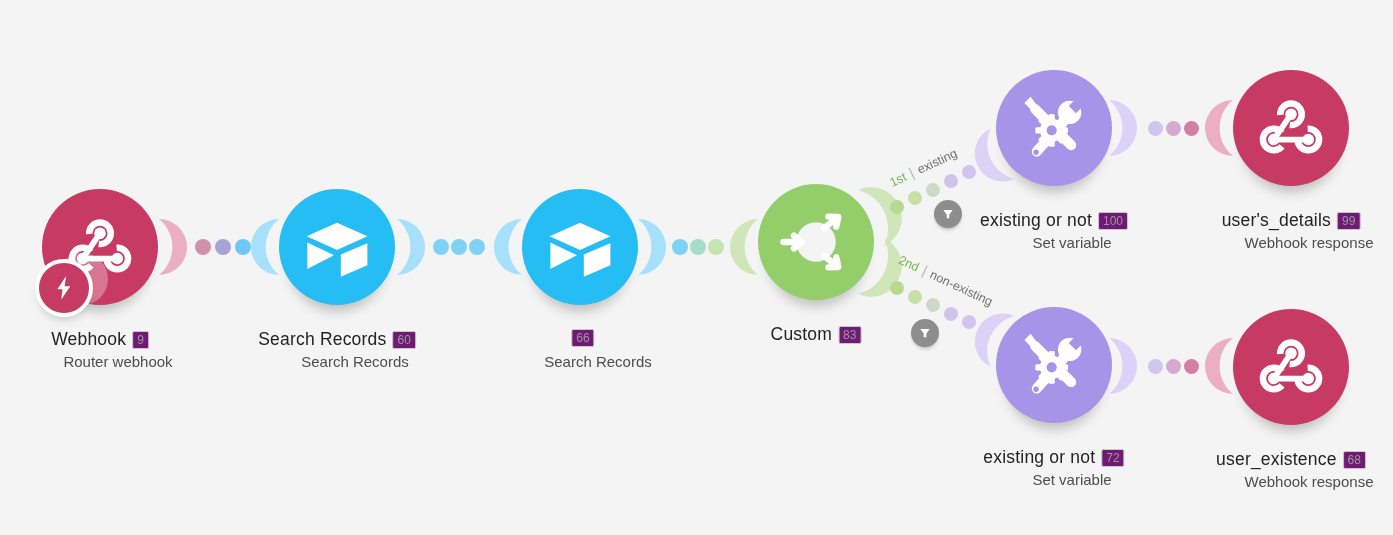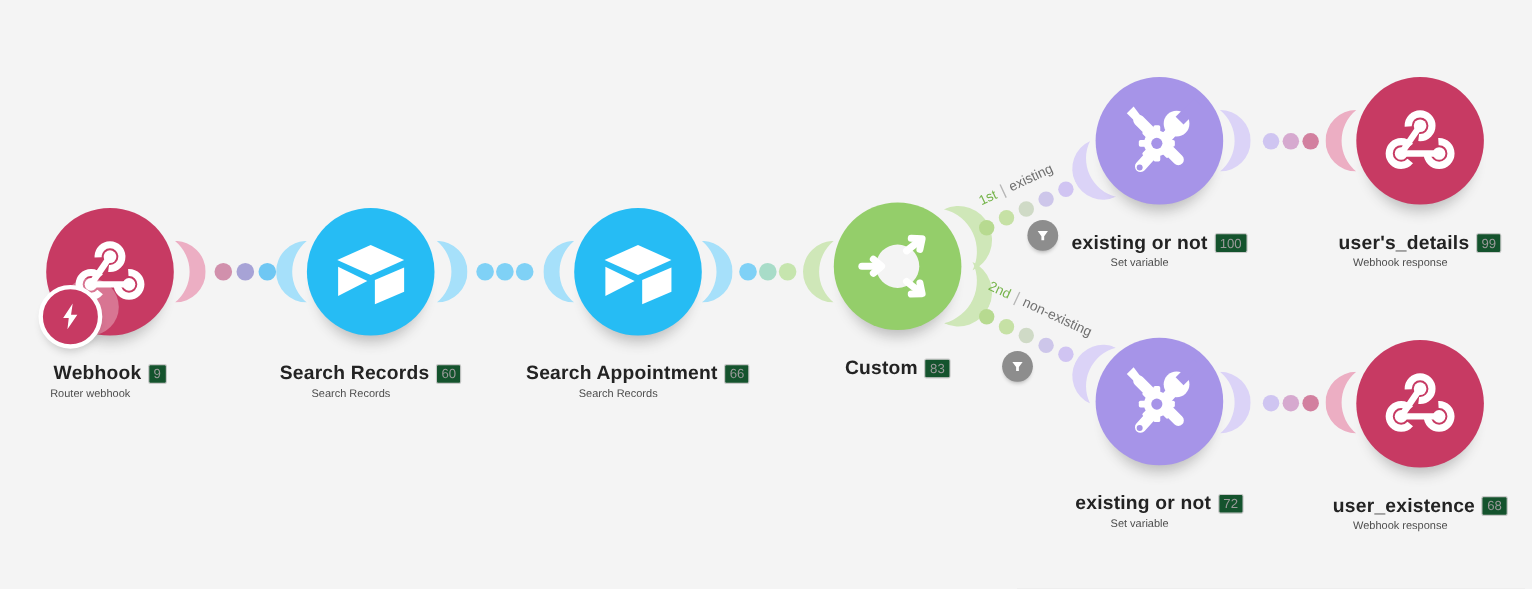--- a/index.html
+++ b/index.html
@@ -6,25 +6,25 @@
   .canvas{position:relative;width:1393px;height:535px;background:#f4f4f4;overflow:hidden;
           font-family:"Liberation Sans",sans-serif;}
   
   .module{position:absolute;width:116px;}
   .circle{position:absolute;left:0;top:0;width:116px;height:116px;border-radius:50%;
           display:flex;align-items:center;justify-content:center;
           box-shadow:0 16px 12px -10px rgba(50,50,50,.28);cursor:pointer;}
   .icon{display:flex;align-items:center;justify-content:center;}
   .title-row{position:absolute;left:58px;top:140px;transform:translateX(-50%);
              display:flex;align-items:center;white-space:nowrap;}
-  .mname{font-weight:bold;font-size:17.5px;color:#232323;letter-spacing:.2px;}
-  .mbadge{margin-left:6px;font-size:12px;color:#9a9a9a;background:#14532d;
+  .mname{font-weight:normal;font-size:17.5px;color:#232323;letter-spacing:.2px;}
+  .mbadge{margin-left:6px;font-size:12px;color:#9a9a9a;background:#701a75;
           border:1px solid #c9c9c9;border-radius:2px;padding:0 4px;line-height:16px;}
-  .msub{position:absolute;left:40px;top:164px;transform:translateX(-50%);
-        font-size:10px;color:#4d4d4d;white-space:nowrap;}
+  .msub{position:absolute;left:76px;top:164px;transform:translateX(-50%);
+        font-size:15px;color:#4d4d4d;white-space:nowrap;}
   
   .halo{position:absolute;left:14px;top:64px;width:52px;height:52px;border-radius:50%;
         background:rgba(255,255,255,.30);}
   .bolt-badge{position:absolute;left:-7px;top:70px;width:50px;height:50px;border-radius:50%;
         background:#c73a63;border:4px solid #fff;display:flex;align-items:center;justify-content:center;
         box-shadow:0 6px 8px -4px rgba(50,50,50,.25);}
   
   .dot{position:absolute;border-radius:50%;}
   .cres{position:absolute;width:30px;height:56px;}
   .filter-btn{position:absolute;width:28px;height:28px;border-radius:50%;background:#8d8d8d;
@@ -188,21 +188,20 @@
     <div class="circle" style="background:#26bcf4">
       <span class="icon">
         <svg width="76" height="76" viewBox="0 0 100 100">
           <polygon points="50,18 90,36 50,54 10,36" fill="#fff"></polygon>
           <polygon points="55,60 90,45 90,74 55,89" fill="#fff"></polygon>
           <polygon points="11,44 46,61 11,79" fill="#fff"></polygon>
         </svg>
       </span>
     </div>
     <div class="title-row">
-      <span class="mname">Search Appointment</span>
       <span class="mbadge">66</span>
     </div>
     <div class="msub">Search Records</div>
   </div>
 
   <div class="module" style="left:758px;top:184px">
     <div class="circle" style="background:#94ce6a">
       <span class="icon">
         <svg width="116" height="116" viewBox="0 0 100 100" fill="none">
           <circle cx="50" cy="50" r="17" fill="#f4f4f4"></circle>

